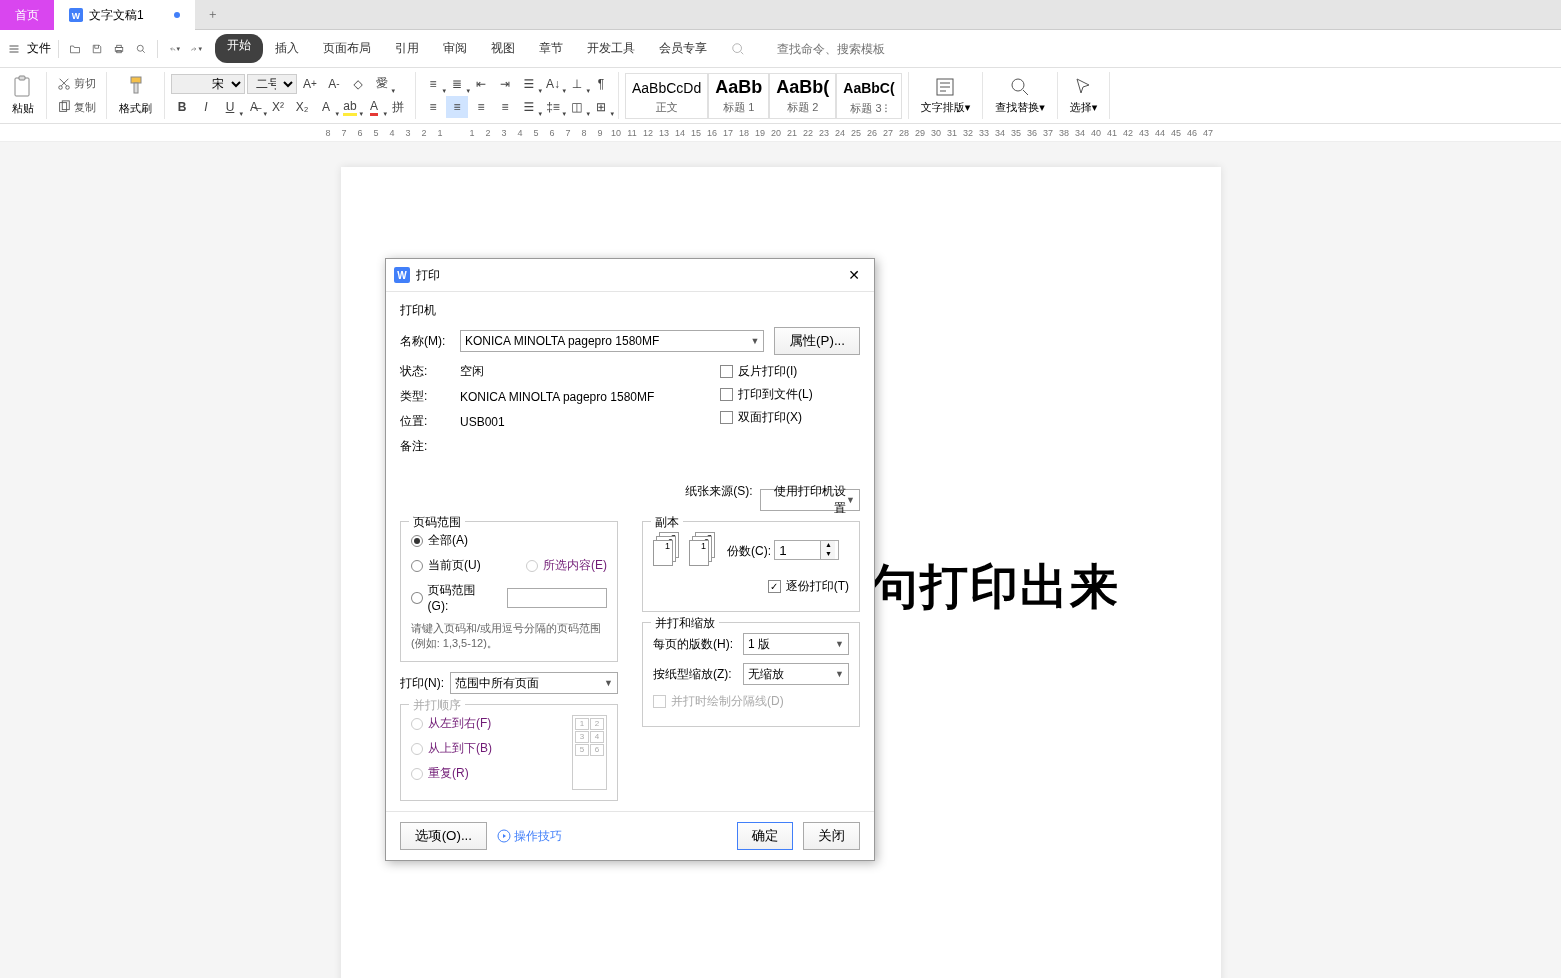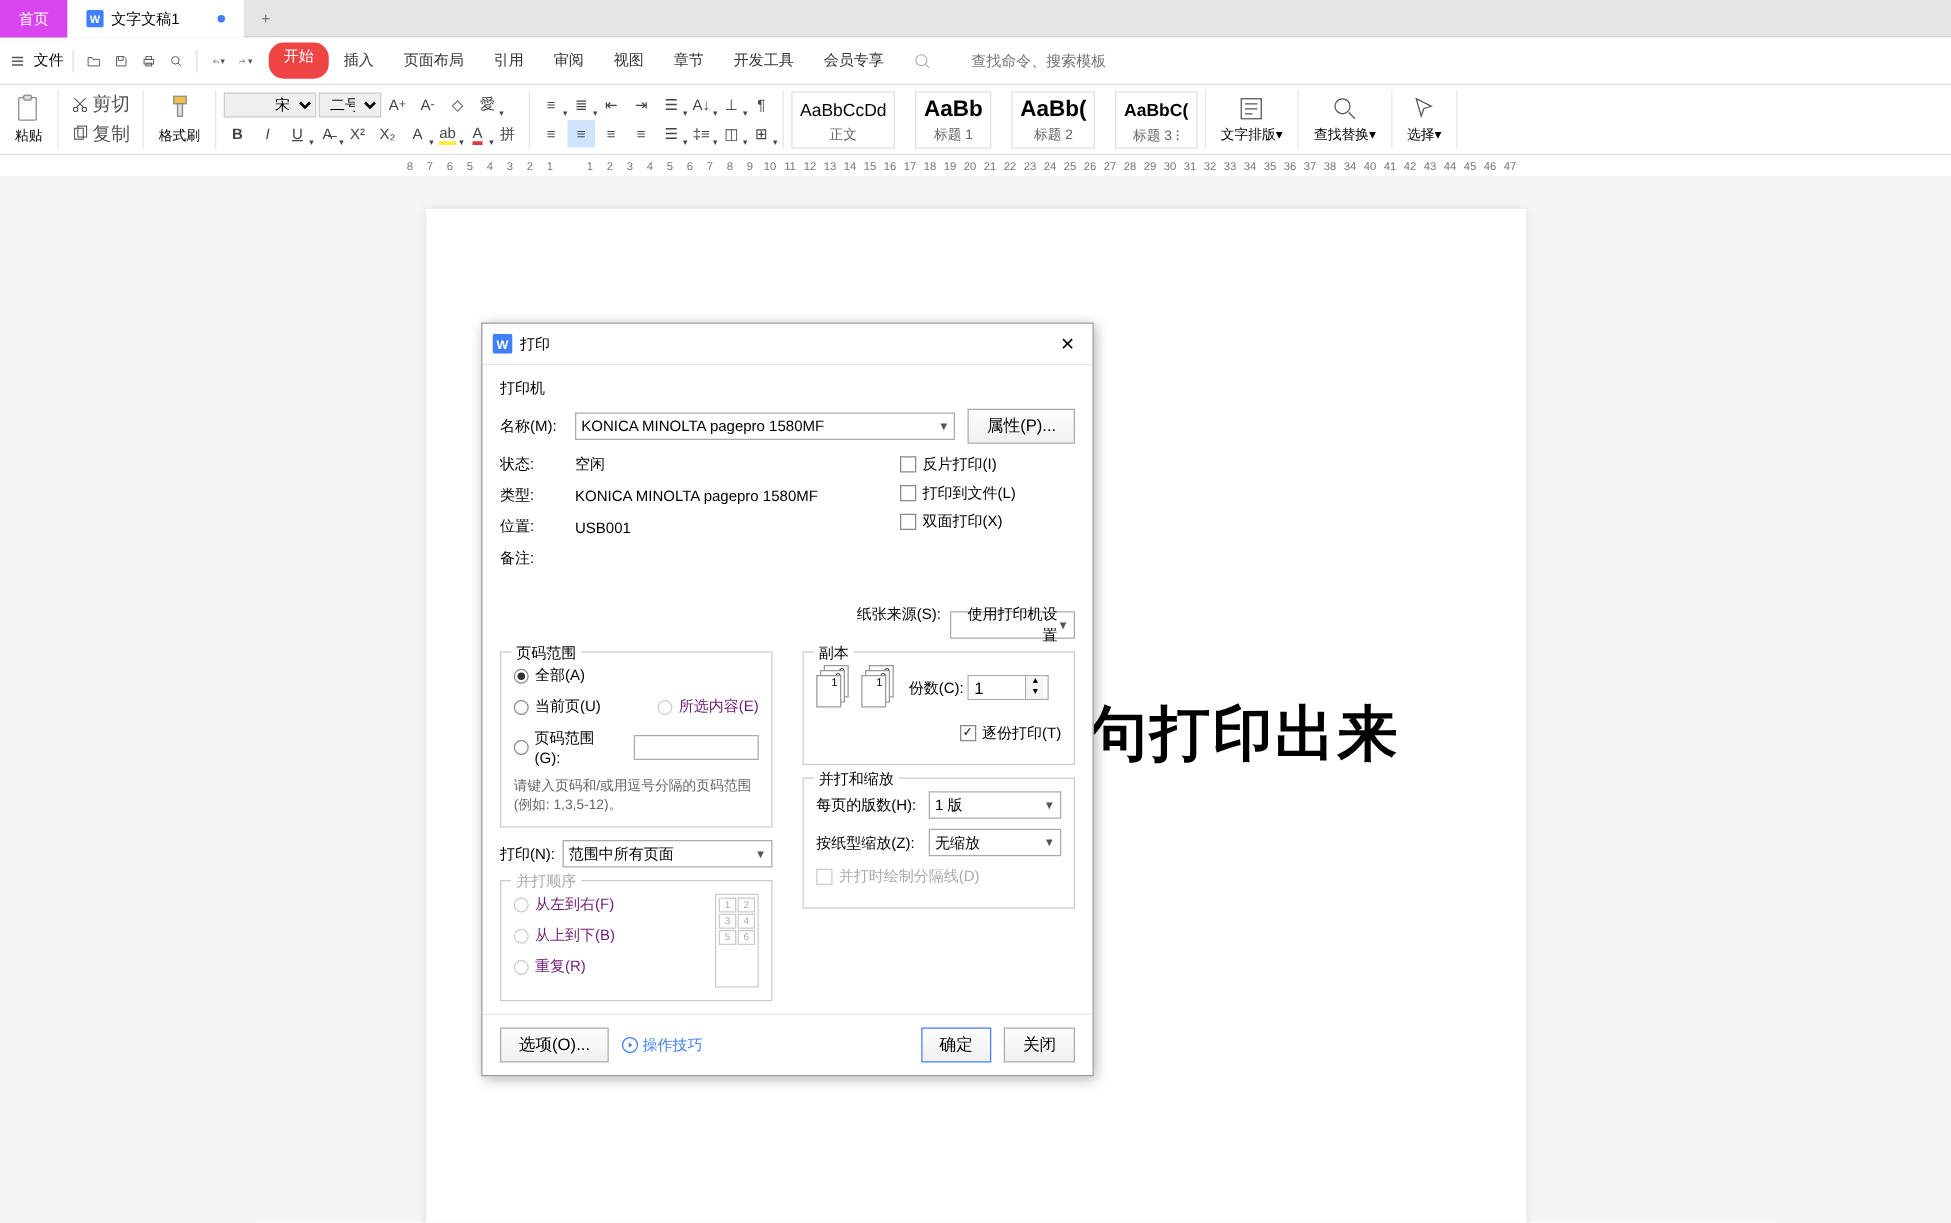--- a/index.html
+++ b/index.html
@@ -15,37 +15,37 @@
 .new-tab { padding: 0 12px; display: flex; align-items: center; color: #666; cursor: pointer; }
 
 
 .menu-bar { display: flex; align-items: center; height: 38px; background: #fff; border-bottom: 1px solid #e0e0e0; padding: 16px 5px; gap: 2px; }
 .menu-left { display: flex; align-items: center; gap: 4px; }
 .menu-icon { width: 18px; height: 18px; display: flex; align-items: center; justify-content: center; color: #555; cursor: pointer; padding: 3px; }
 .menu-icon svg { width: 16px; height: 16px; }
 .menu-sep { width: 1px; height: 18px; background: #ddd; margin: 0 3px; }
 .menu-tabs { display: flex; gap: 0; margin-left: 8px; }
 .menu-tab { padding: 6px 12px; cursor: pointer; color: #333; }
-.menu-tab.active { background: #ef4444; color: #fff; border-radius: 12px; padding: 3px 12px; }
+.menu-tab.active { background: #404040; color: #fff; border-radius: 12px; padding: 3px 12px; }
 .search-box { margin-left: 10px; display: flex; align-items: center; color: #aaa; gap: 4px; }
 .search-box input { border: none; outline: none; font-size: 12px; color: #888; width: 120px; margin-left: 28px; }
 
 
 .ribbon { display: flex; height: 56px; background: #fff; border-bottom: 1px solid #e0e0e0; padding: 4px 0; }
 .ribbon-group { display: flex; flex-direction: column; padding: 0 6px; border-right: 1px solid #e5e5e5; justify-content: space-around; }
 .ribbon-btn-large { display: flex; flex-direction: column; align-items: center; justify-content: center; padding: 2px 6px; cursor: pointer; }
 .ribbon-btn-large .lbl { font-size: 11px; margin-top: 2px; }
 .ribbon-row { display: flex; align-items: center; gap: 2px; }
-.ribbon-small { padding: 2px 4px; cursor: pointer; font-size: 15px; display: flex; align-items: center; gap: 3px; color: #555; }
+.ribbon-small { padding: 2px 4px; cursor: pointer; font-size: 11px; display: flex; align-items: center; gap: 3px; color: #555; }
 .font-select { border: 1px solid #ccc; height: 20px; font-size: 12px; padding: 0 4px; }
 .font-name { width: 74px; padding-left: 36px; }
 .font-size { width: 50px; }
 .ribbon-icon-btn { width: 22px; height: 22px; display: flex; align-items: center; justify-content: center; cursor: pointer; color: #444; position: relative; }
 .ribbon-icon-btn.with-arrow::after { content: "▾"; font-size: 7px; position: absolute; right: -2px; bottom: 0; }
-.style-gallery { display: flex; gap: 16px; }
+.style-gallery { display: flex; gap: 0; }
 .style-item { border: 1px solid #e0e0e0; padding: 2px 6px; text-align: center; cursor: pointer; }
 .style-preview { font-size: 14px; height: 24px; display: flex; align-items: center; justify-content: center; }
 .style-name { font-size: 11px; color: #666; }
 
 
 .ruler { height: 18px; background: #fff; font-size: 9px; color: #777; display: flex; align-items: center; padding-left: 320px; border-bottom: 1px solid #eee; position: relative; }
 .ruler-tick { width: 16px; text-align: center; }
 .doc-area { background: #f5f5f5; height: 860px; position: relative; display: flex; justify-content: center; padding-top: 25px; }
 .page { width: 880px; background: #fff; box-shadow: 0 0 8px rgba(0,0,0,0.1); position: relative; }
 .doc-text { position: absolute; top: 555px; left: 870px; font-size: 48px; font-weight: 900; letter-spacing: 2px; }

